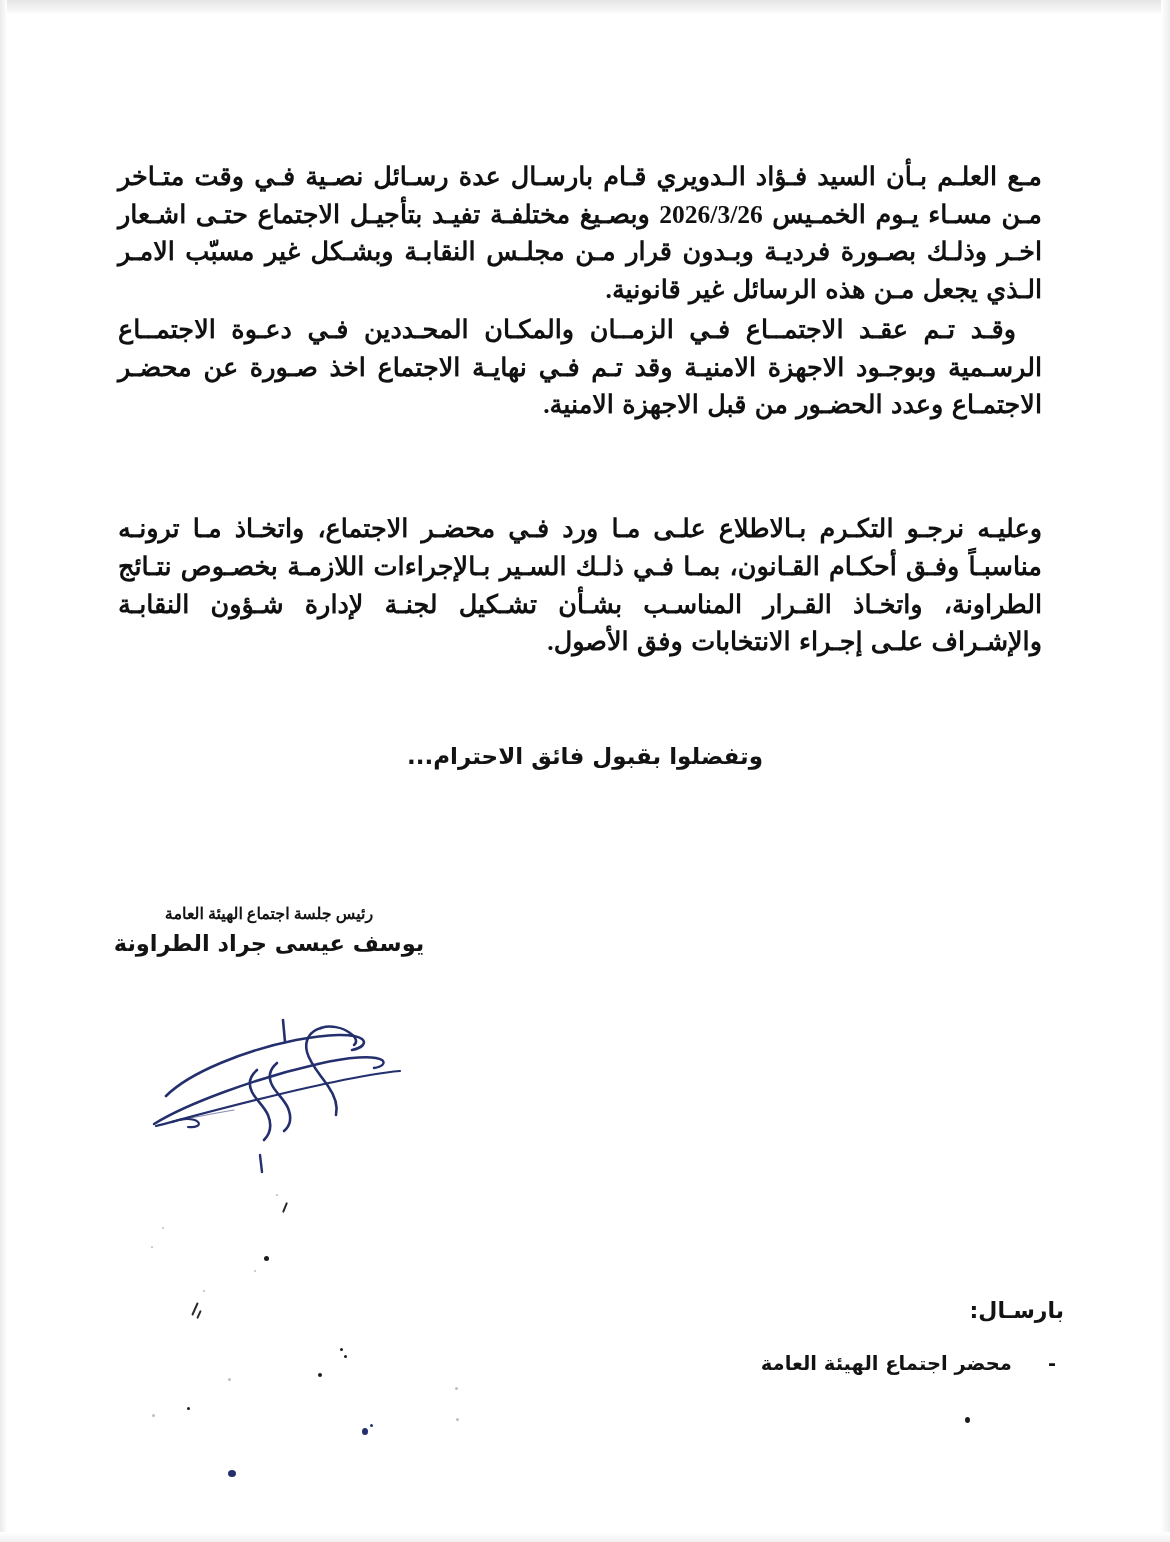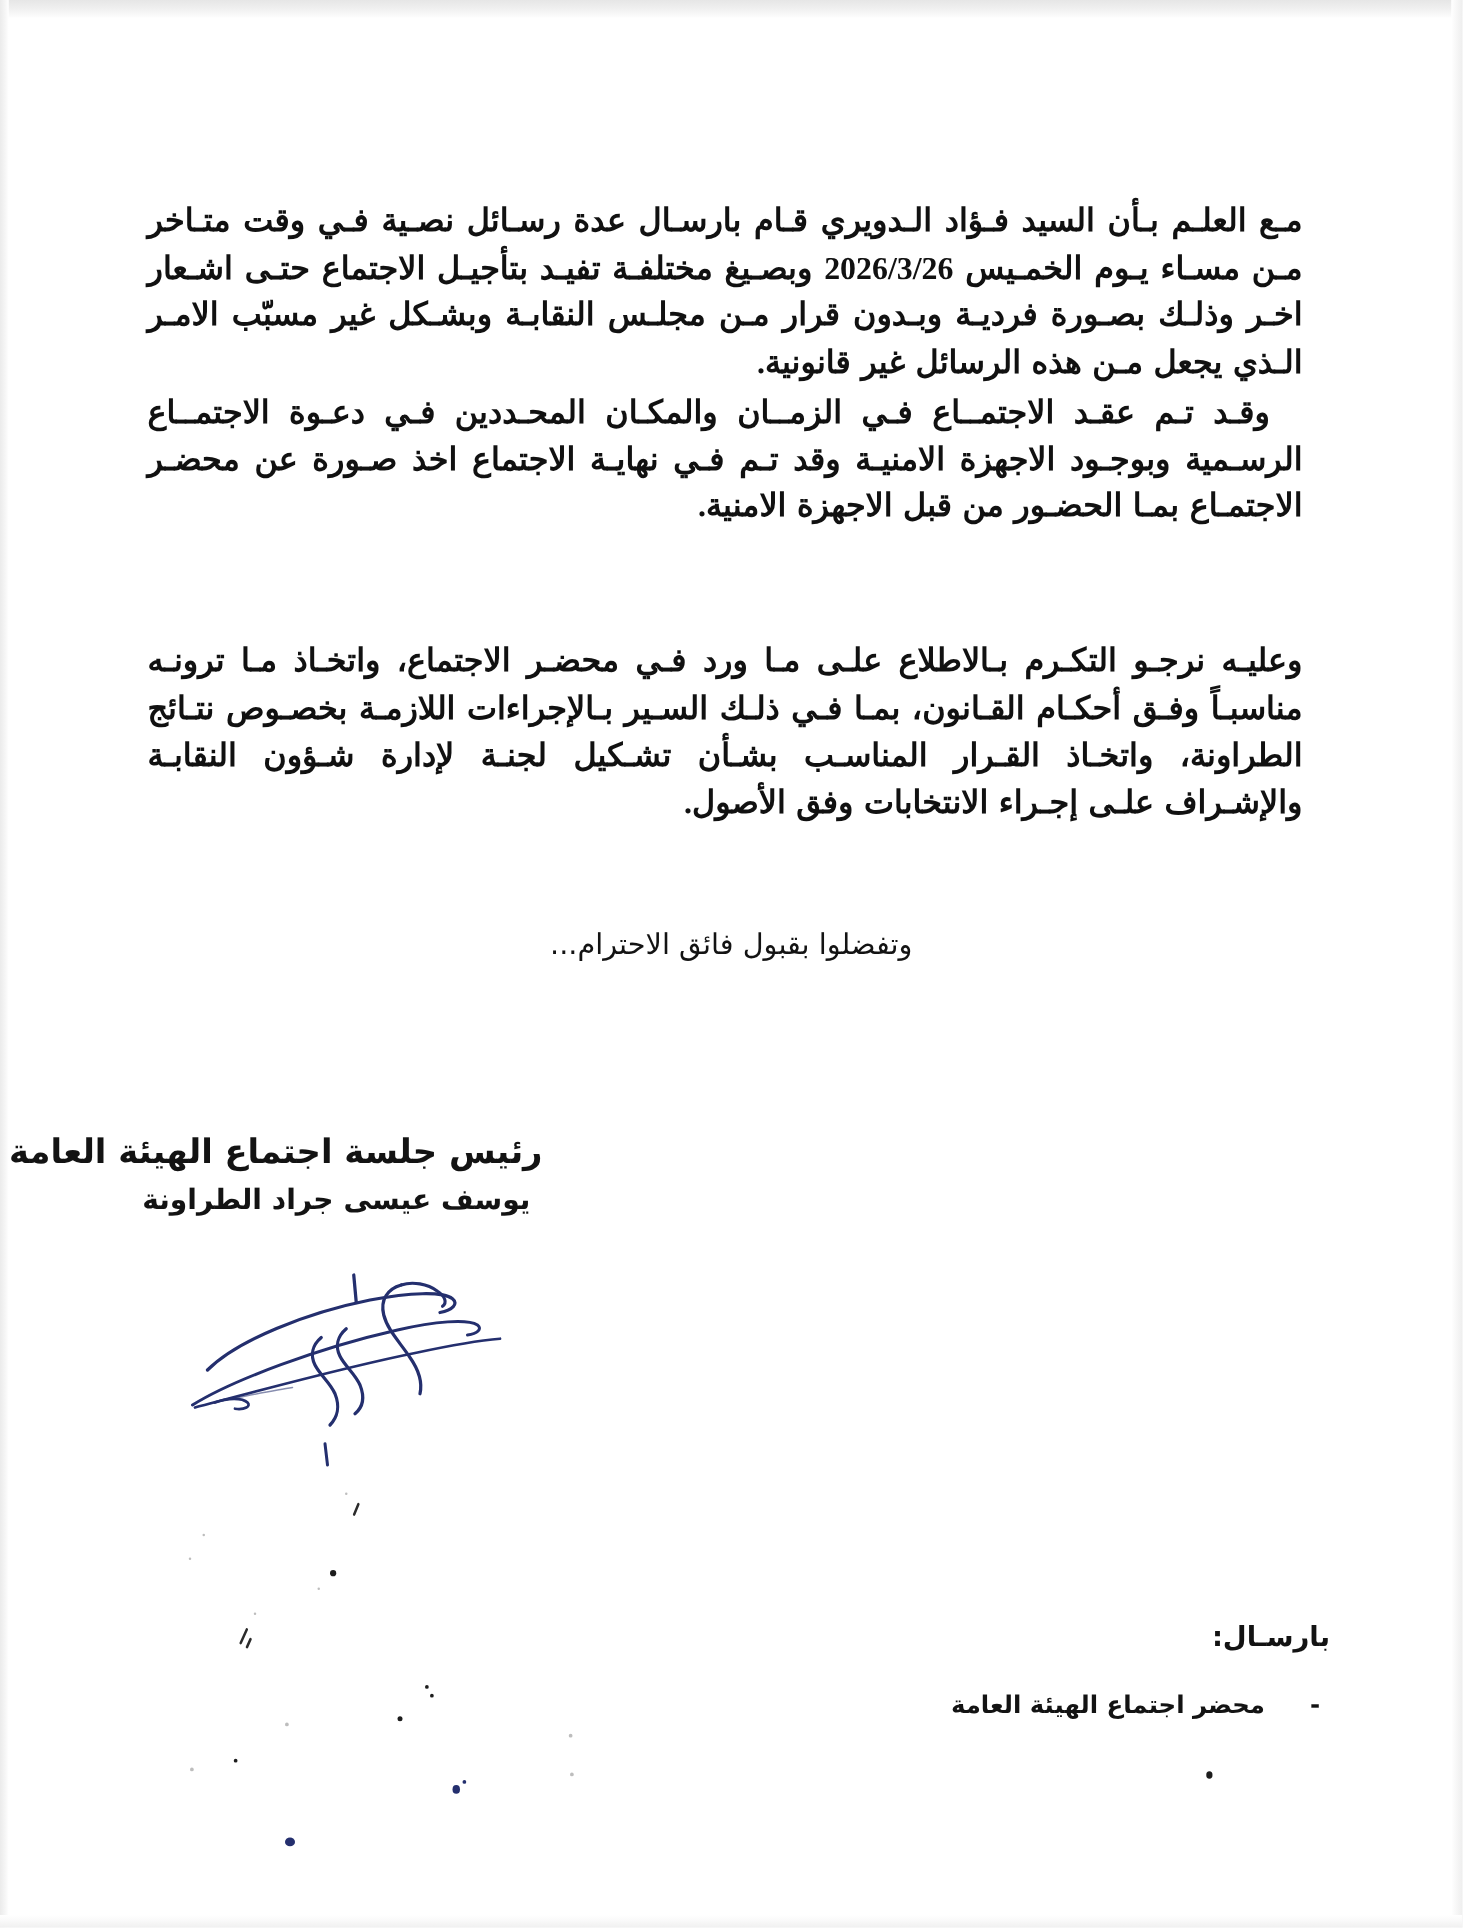--- a/index.html
+++ b/index.html
@@ -87,43 +87,44 @@
   }
 
   
   .closing {
     position: absolute;
     top: 743px;
     left: 0;
     width: 1170px;
     text-align: center;
     font-size: 23px;
-    font-weight: 400;
+    font-weight: 700;
     color: #131313;
     font-family: "DejaVu Sans", "Liberation Sans", sans-serif;
     letter-spacing: 0px;
     direction: rtl;
   }
 
   
   .sign-block {
     position: absolute;
     top: 902px;
     left: 104px;
     width: 330px;
     text-align: center;
     direction: rtl;
     font-family: "DejaVu Sans", "Liberation Sans", sans-serif;
     color: #131313;
   }
   .sign-title {
-    font-size: 27px;
+    font-size: 16px;
     font-weight: 700;
     line-height: 1.5;
     white-space: nowrap;
+    font-family: Liberation Serif, serif;
   }
   .sign-name {
     font-size: 22.5px;
     font-weight: 700;
     line-height: 1.55;
     margin-top: 0;
     white-space: nowrap;
   }
 
   
@@ -196,21 +197,21 @@
 
 <div class="page">
 
   <div class="scan-edge-top"></div>
   <div class="scan-edge-right"></div>
   <div class="scan-edge-left"></div>
   <div class="scan-edge-bottom"></div>
 
   <div class="body-block">
     <p class="para p1">مـع العلـم بـأن السيد فـؤاد الـدويري قـام بارسـال عدة رسـائل نصـية فـي وقت متـاخر مـن مسـاء يـوم الخمـيس 2026/3/26 وبصـيغ مختلفـة تفيـد بتأجيـل الاجتماع حتـى اشـعار اخـر وذلـك بصـورة فرديـة وبـدون قرار مـن مجلـس النقابـة وبشـكل غير مسبّب الامـر الـذي يجعل مـن هذه الرسائل غير قانونية.</p>
-    <p class="para p2">وقـد تـم عقـد الاجتمــاع فـي الزمــان والمكـان المحـددين فـي دعـوة الاجتمــاع الرسـمية وبوجـود الاجهزة الامنيـة وقد تـم فـي نهايـة الاجتماع اخذ صـورة عن محضـر الاجتمـاع بمـا الحضـور من قبل الاجهزة الامنية.</p>
+    <p class="para p2">وقـد تـم عقـد الاجتمــاع فـي الزمــان والمكـان المحـددين فـي دعـوة الاجتمــاع الرسـمية وبوجـود الاجهزة الامنيـة وقد تـم فـي نهايـة الاجتماع اخذ صـورة عن محضـر الاجتمـاع وعدد الحضـور من قبل الاجهزة الامنية.</p>
     <div class="para-gap"></div>
     <p class="para p3">وعليـه نرجـو التكـرم بـالاطلاع علـى مـا ورد فـي محضـر الاجتماع، واتخـاذ مـا ترونـه مناسبـاً وفـق أحكـام القـانون، بمـا فـي ذلـك السـير بـالإجراءات اللازمـة بخصـوص نتـائج الطراونة، واتخـاذ القـرار المناسـب بشـأن تشـكيل لجنـة لإدارة شـؤون النقابـة والإشـراف علـى إجـراء الانتخابات وفق الأصول.</p>
   </div>
 
   <div class="closing">وتفضلوا بقبول فائق الاحترام...</div>
 
   <div class="sign-block">
     <div class="sign-title">رئيس جلسة اجتماع الهيئة العامة</div>
     <div class="sign-name">يوسف عيسى جراد الطراونة</div>
   </div>

